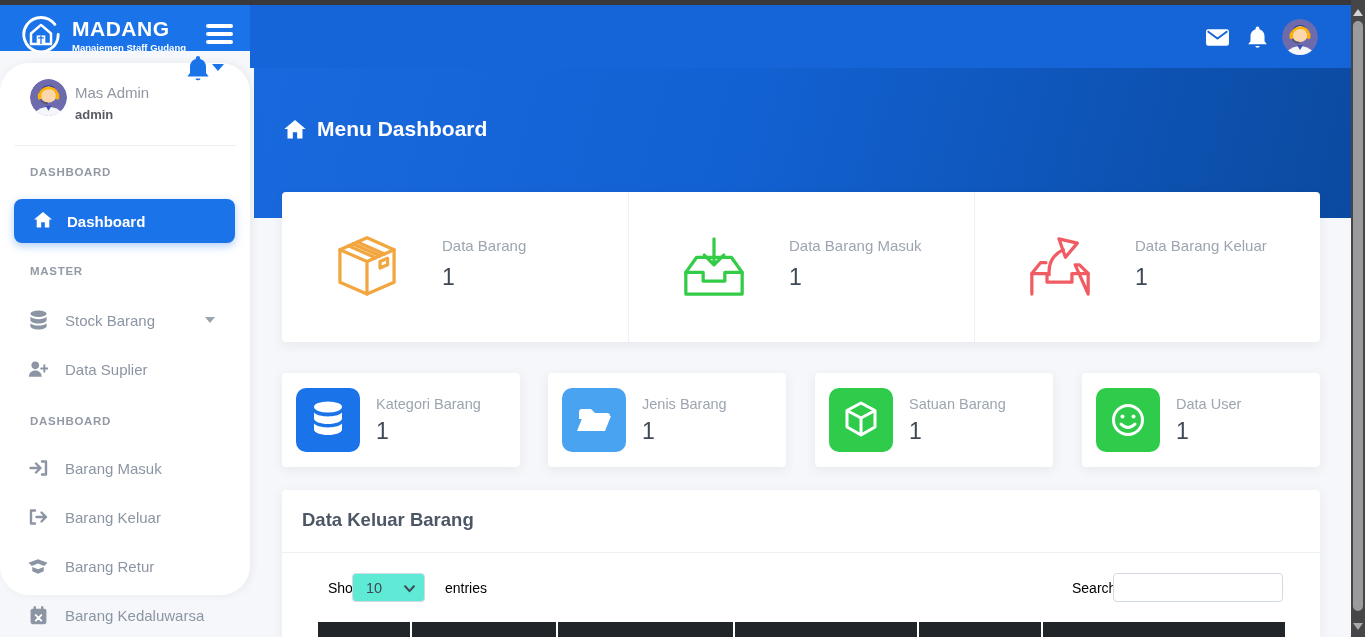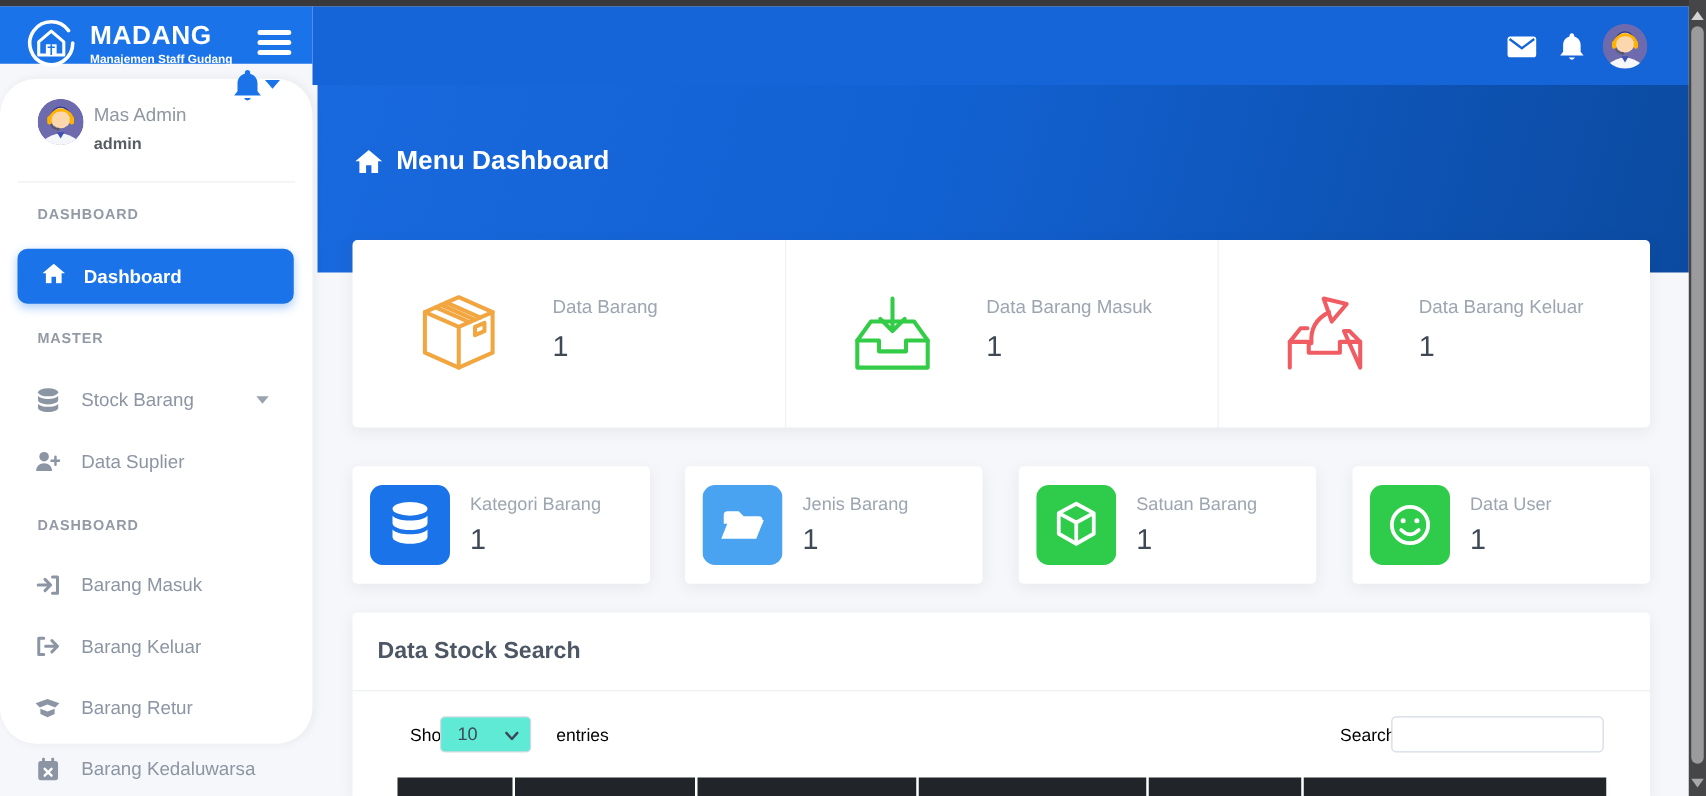--- a/index.html
+++ b/index.html
@@ -199,21 +199,21 @@
         <circle cx="26.5" cy="28.5" r="2" fill="#fff"></circle>
         <circle cx="37.5" cy="28.5" r="2" fill="#fff"></circle>
         <path d="M25 36 q7 7 14 0" fill="none" stroke="#fff" stroke-width="3" stroke-linecap="round"></path>
       </svg>
     </span>
     <div class="lbl">Data User</div>
     <div class="val">1</div>
   </div>
 
   <div class="card card-table">
-    <div class="tbl-title">Data Stock Search</div>
+    <div class="tbl-title">Data Keluar Barang</div>
     <div class="tbl-divider"></div>
     <span class="tbl-controls-label" style="left:34px; top:90px;">Show</span>
     <div class="select-box">
       <span>10</span>
       <svg width="11" height="8" viewBox="0 0 10 7">
         <path d="M1 1 L5 5.5 L9 1" fill="none" stroke="#3E4957" stroke-width="1.8" stroke-linecap="round" stroke-linejoin="round"></path>
       </svg>
     </div>
     <span class="tbl-controls-label" style="left:151px; top:90px;">entries</span>
     <span class="tbl-controls-label" style="left:778px; top:90px;">Search:</span>

